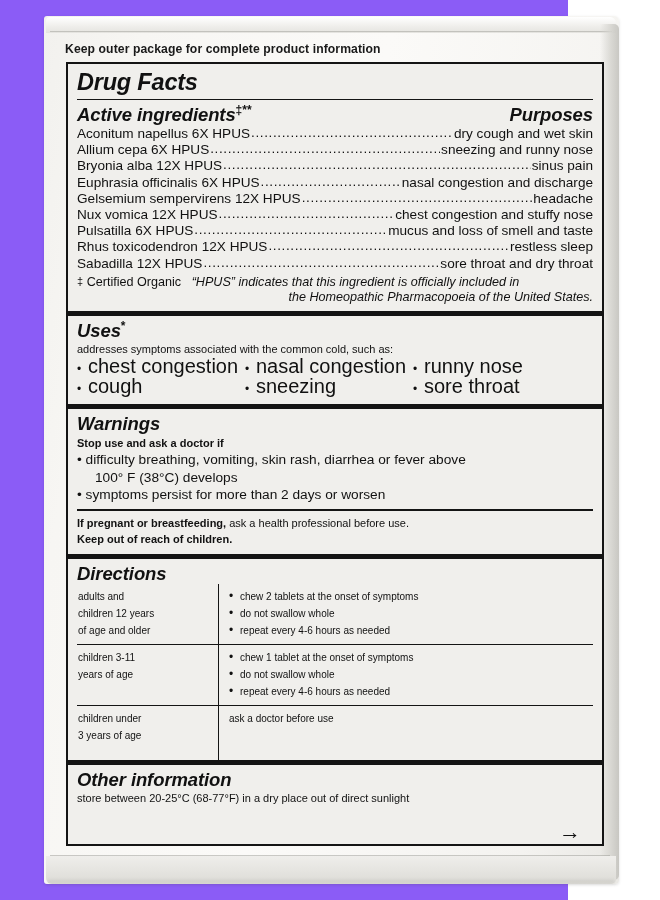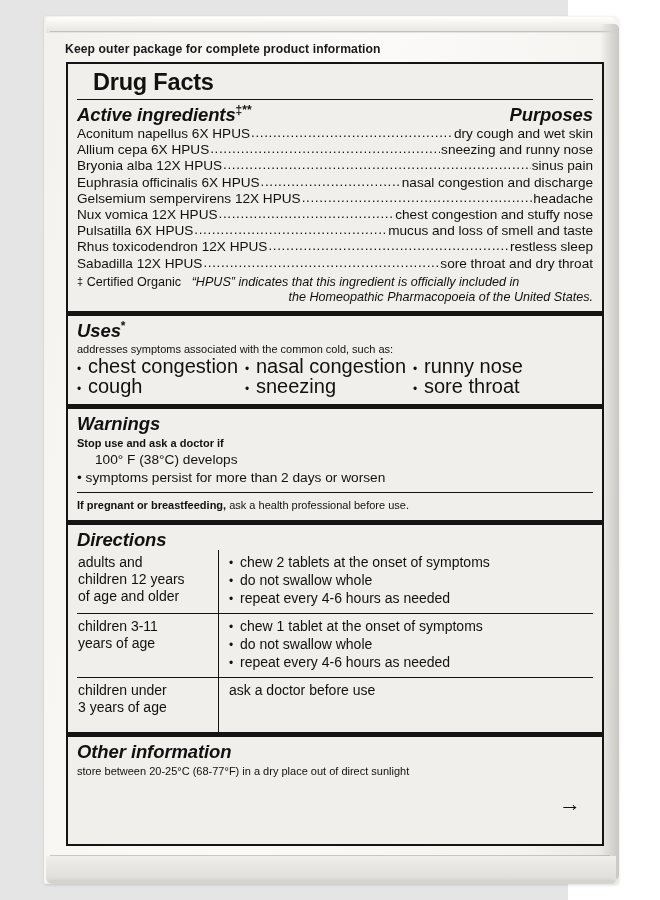--- a/index.html
+++ b/index.html
@@ -13,21 +13,21 @@
     overflow: hidden;
     font-family: "Liberation Sans", sans-serif;
     -webkit-font-smoothing: antialiased;
   }
 
   
   #photo {
     position: absolute;
     left: 0; top: 0;
     width: 568px; height: 900px;
-    background: #e5e5e5;
+    background: #8b5cf6;
   }
 
   .carton {
     position: absolute;
     left: 44px;
     top: 16px;
     width: 575px;
     height: 868px;
     background: linear-gradient(100deg,#f2f1ee 0%, #f7f6f3 14%, #fbfaf8 48%, #f4f3f0 86%, #e9e8e4 100%);
     border-radius: 3px 5px 4px 3px;
@@ -99,23 +99,24 @@
     width: 538px;
     height: 784px;
     background: #f0efec;
     border: 2.5px solid #141414;
     box-sizing: border-box;
     color: #111111;
   }
 
   .title {
     font-size: 23.5px;
+    font-style: italic;
     font-weight: bold;
     letter-spacing: -0.2px;
-    padding: 5px 9px 3px 25px;
+    padding: 5px 9px 3px 9px;
   }
   .rule-thin {
     height: 1.4px;
     background: #141414;
     margin: 0 9px;
   }
   .rule-thick {
     height: 5px;
     background: #141414;
   }
@@ -199,21 +200,21 @@
   .warn-list .hang {
     padding-left: 11px;
     text-indent: -11px;
   }
   .warn-list .cont { padding-left: 18px; text-indent: 0; }
 
   
   .dir-table {
     width: 100%;
     border-collapse: collapse;
-    font-size: 14px;
+    font-size: 10px;
     line-height: 17px;
   }
   .dir-table td {
     vertical-align: top;
     padding: 4px 0 5px 0;
   }
   .dir-table tr + tr td { border-top: 1.6px solid #141414; }
   .dir-col-a {
     width: 132px;
     padding-right: 8px !important;
@@ -336,29 +337,33 @@
         <div class="bullet">sore throat</div>
       </div>
     </div>
 
     <div class="rule-thick"></div>
 
     <div class="sec-pad">
       <div class="sec-head">Warnings</div>
       <div class="body-txt bold">Stop use and ask a doctor if</div>
       <div class="warn-list">
+        <div class="hang">
+          <span class="bullet-mark">•&nbsp;</span><span>difficulty breathing, vomiting, skin rash, diarrhea or fever above</span>
+        </div>
         <div class="cont">100° F (38°C) develops</div>
         <div class="hang">
           <span class="bullet-mark">•&nbsp;</span><span>symptoms persist for more than 2 days or worsen</span>
         </div>
       </div>
     </div>
     <div class="rule-thin"></div>
     <div class="sec-pad">
       <div class="body-txt"><span class="bold">If pregnant or breastfeeding,</span><span> ask a health professional before use.</span></div>
+      <div class="body-txt bold">Keep out of reach of children.</div>
     </div>
 
     <div class="rule-thick"></div>
 
     <div class="sec-pad" style="padding-bottom:0;">
       <div class="sec-head">Directions</div>
       <table class="dir-table">
         <tbody>
             <tr>
           <td class="dir-col-a">

